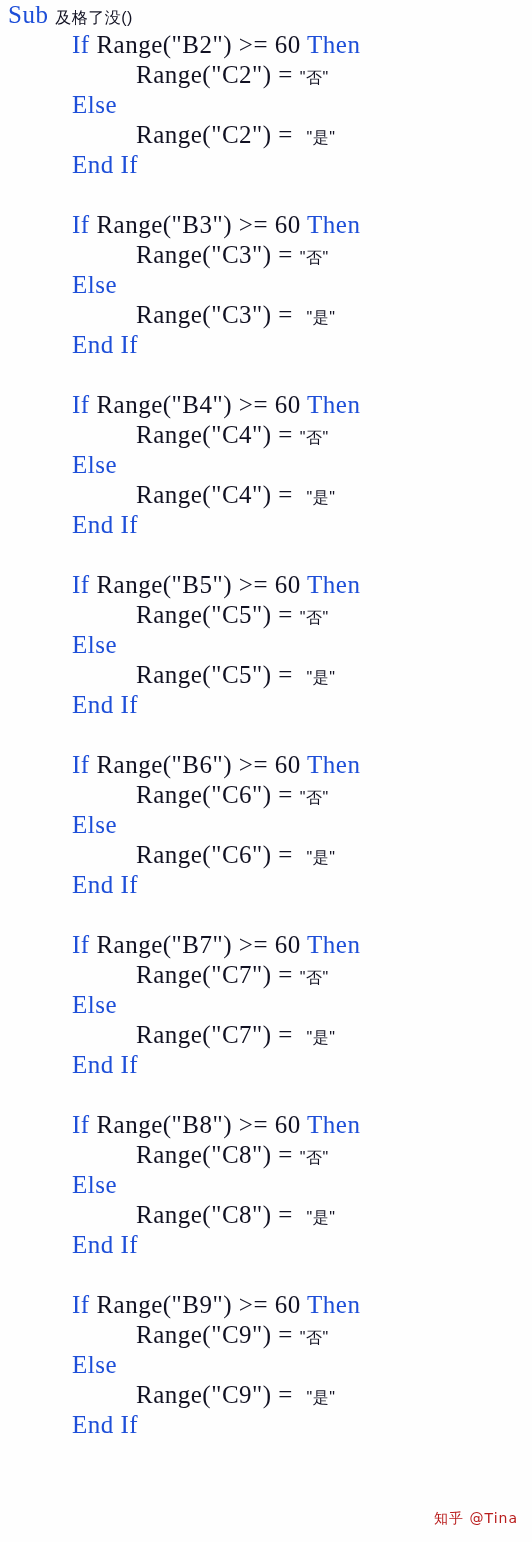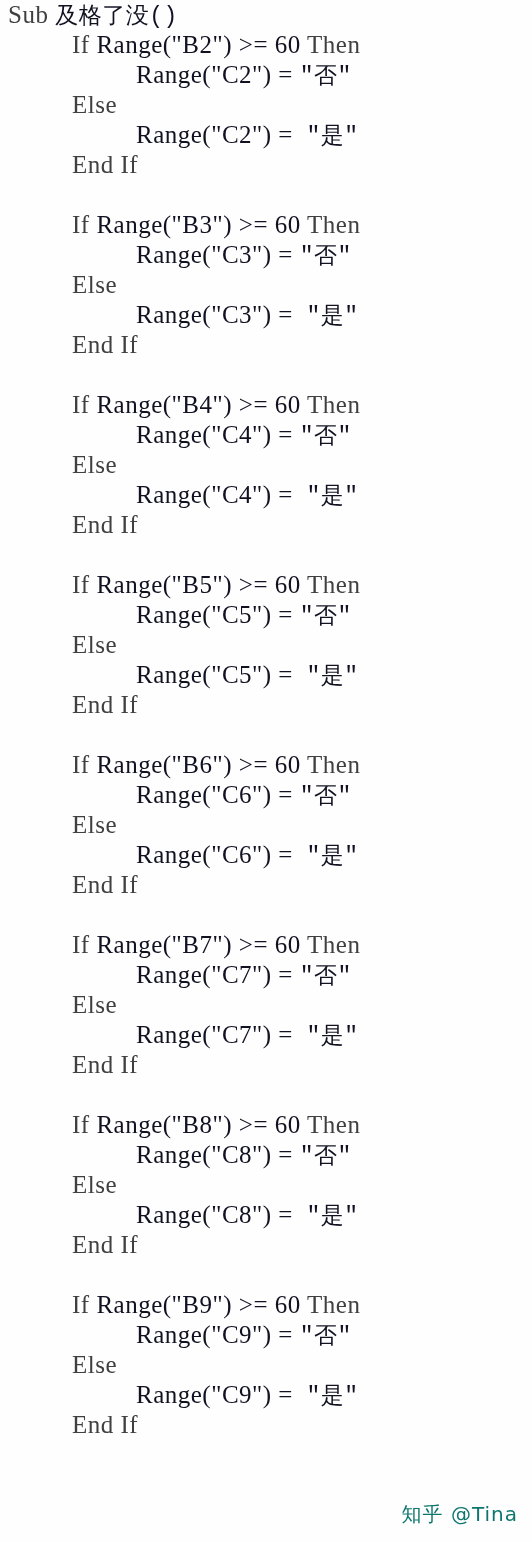--- a/index.html
+++ b/index.html
@@ -33,39 +33,39 @@
     color: #111122;
     letter-spacing: 0.5px;
   }
   .code-line.blank {
     height: 30px;
   }
   .ind-0  { padding-left: 8px; }
   .ind-1  { padding-left: 72px; }
   .ind-2  { padding-left: 136px; }
   .kw {
-    color: #404040;
+    color: #1d4ed8;
   }
   .pl {
     color: #111122;
   }
   .cjk {
-    font-family: Liberation Mono, monospace;
-    font-size: 23px;
+    font-family: Liberation Sans, sans-serif;
+    font-size: 16px;
   }
   .title-name {
     color: #111122;
   }
   #watermark {
     position: absolute;
     right: 14px;
     bottom: 14px;
     font-family: "DejaVu Sans", sans-serif;
-    font-size: 20px;
-    color: #0f766e;
+    font-size: 14px;
+    color: #b91c1c;
     letter-spacing: 1px;
     white-space: pre;
     user-select: none;
   }
 </style>
 </head>
 <body>
 
 <div id="code-listing">
 

